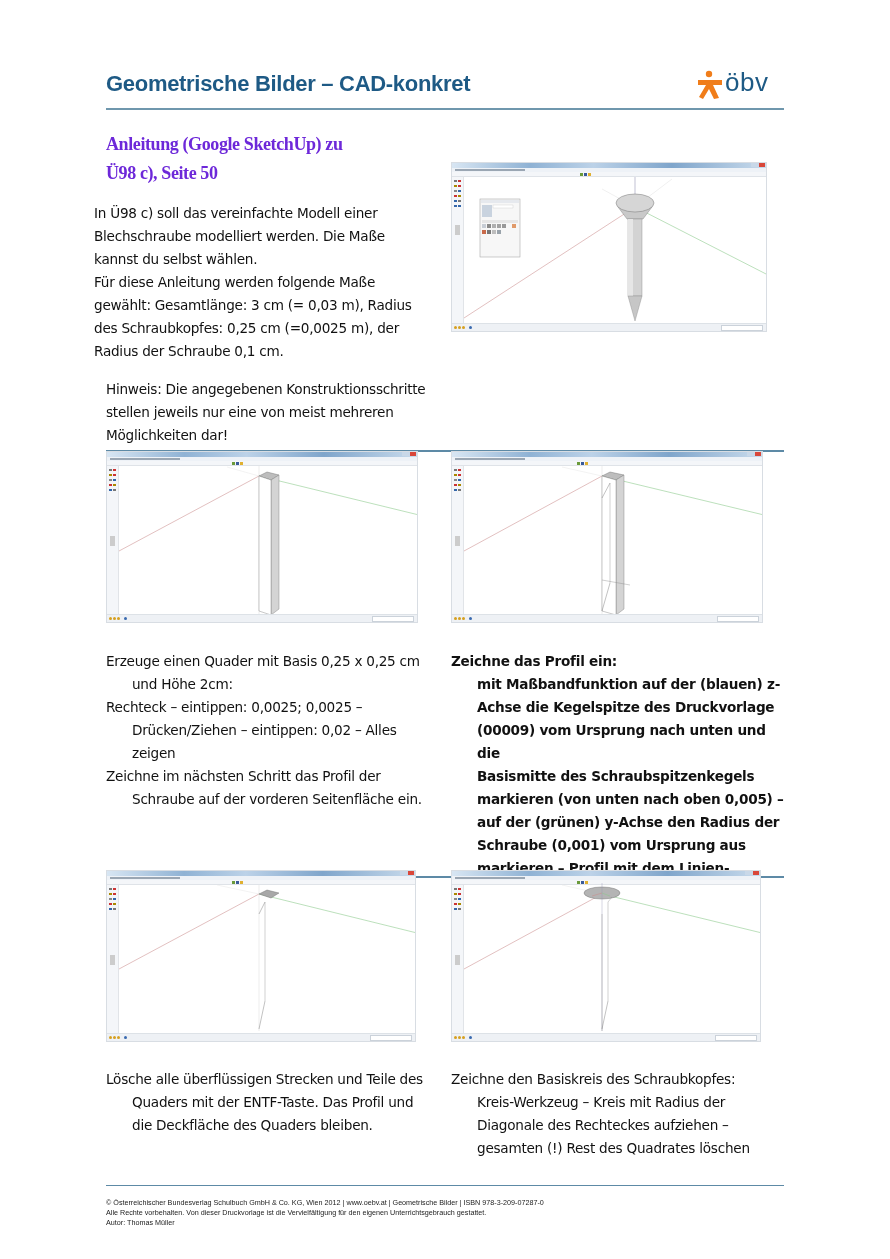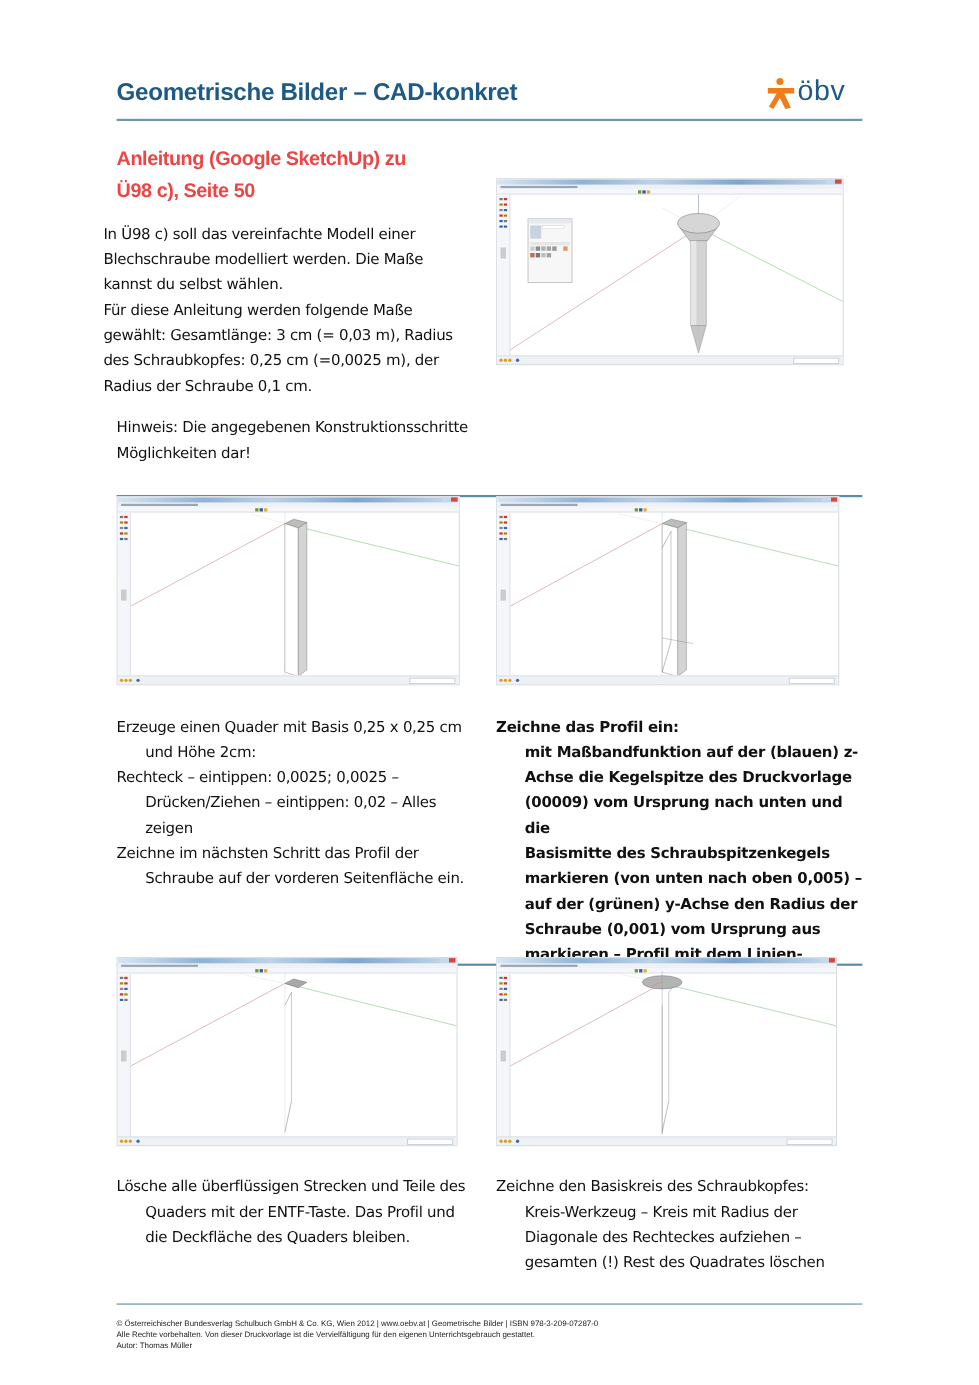--- a/index.html
+++ b/index.html
@@ -6,22 +6,22 @@
   body { width: 890px; height: 1259px; position: relative; overflow: hidden;
          font-family: "Liberation Sans", "DejaVu Sans", sans-serif; color: #111; }
   .abs { position: absolute; margin-top: 11px; }
   .header-title { left: 106px; top: 60px; font-size: 22px; font-weight: bold; color: #1e5a85;
                   letter-spacing: -0.3px; font-family: "Liberation Sans", sans-serif; }
   .logo { left: 697px; top: 59px; width: 90px; height: 32px; }
   .logo-text { position: absolute; left: 28px; top: -3px; font-size: 26px; color: #1e5a85;
                font-family: "Liberation Sans", sans-serif; letter-spacing: 0.5px; }
   .rule { height: 2px; background: #6f97ad; }
   .rule.thin { height: 1.5px; background: #5d8aa6; }
-  .title { left: 106px; top: 119px; font-size: 18px; font-weight: bold; line-height: 29px; color: #ef4444;
-           font-family: Liberation Sans, sans-serif; letter-spacing: -0.4px; }
+  .title { left: 106px; top: 119px; font-size: 18px; font-weight: bold; line-height: 29px; color: #6d28d9;
+           font-family: Liberation Serif, serif; letter-spacing: -0.4px; }
   .para { font-family: "DejaVu Sans", sans-serif; font-size: 13.6px; line-height: 23px; color: #111; letter-spacing: -0.25px; }
   .para p { margin: 0; }
   .indent { padding-left: 26px; }
   .footer { left: 106px; top: 1187px; font-size: 7.2px; line-height: 10px; color: #222; }
 
   
   .shot { position: absolute; background: #fff; overflow: hidden; border: 1px solid #d8dde3; box-sizing: border-box; }
   .shot .titlebar { position: absolute; left: 0; right: 0; top: 0; height: 5px;
                     background: linear-gradient(90deg, #d8e6f3 0%, #8fb2d4 25%, #bcd2e8 45%, #7fa5cb 70%, #c9dbec 100%); }
   .shot .winbtns { position: absolute; right: 1px; top: 0; width: 14px; height: 4px;
@@ -60,20 +60,21 @@
   <p>Blechschraube modelliert werden. Die Maße</p>
   <p>kannst du selbst wählen.</p>
   <p>Für diese Anleitung werden folgende Maße</p>
   <p>gewählt: Gesamtlänge: 3 cm (= 0,03 m), Radius</p>
   <p>des Schraubkopfes: 0,25 cm (=0,0025 m), der</p>
   <p>Radius der Schraube 0,1 cm.</p>
 </div>
 
 <div class="abs para" style="left:106px; top:367px; width:340px;">
   <p>Hinweis: Die angegebenen Konstruktionsschritte</p>
+  <p>stellen jeweils nur eine von meist mehreren</p>
   <p>Möglichkeiten dar!</p>
 </div>
 
 <div class="shot" style="left:451px; top:162px; width:316px; height:170px;">
   <div class="titlebar"></div>
   <div class="winbtns"></div>
   <div class="menubar">
       <i style="left:3px;width:70px"></i>
     </div>
   <div class="toolbar">

